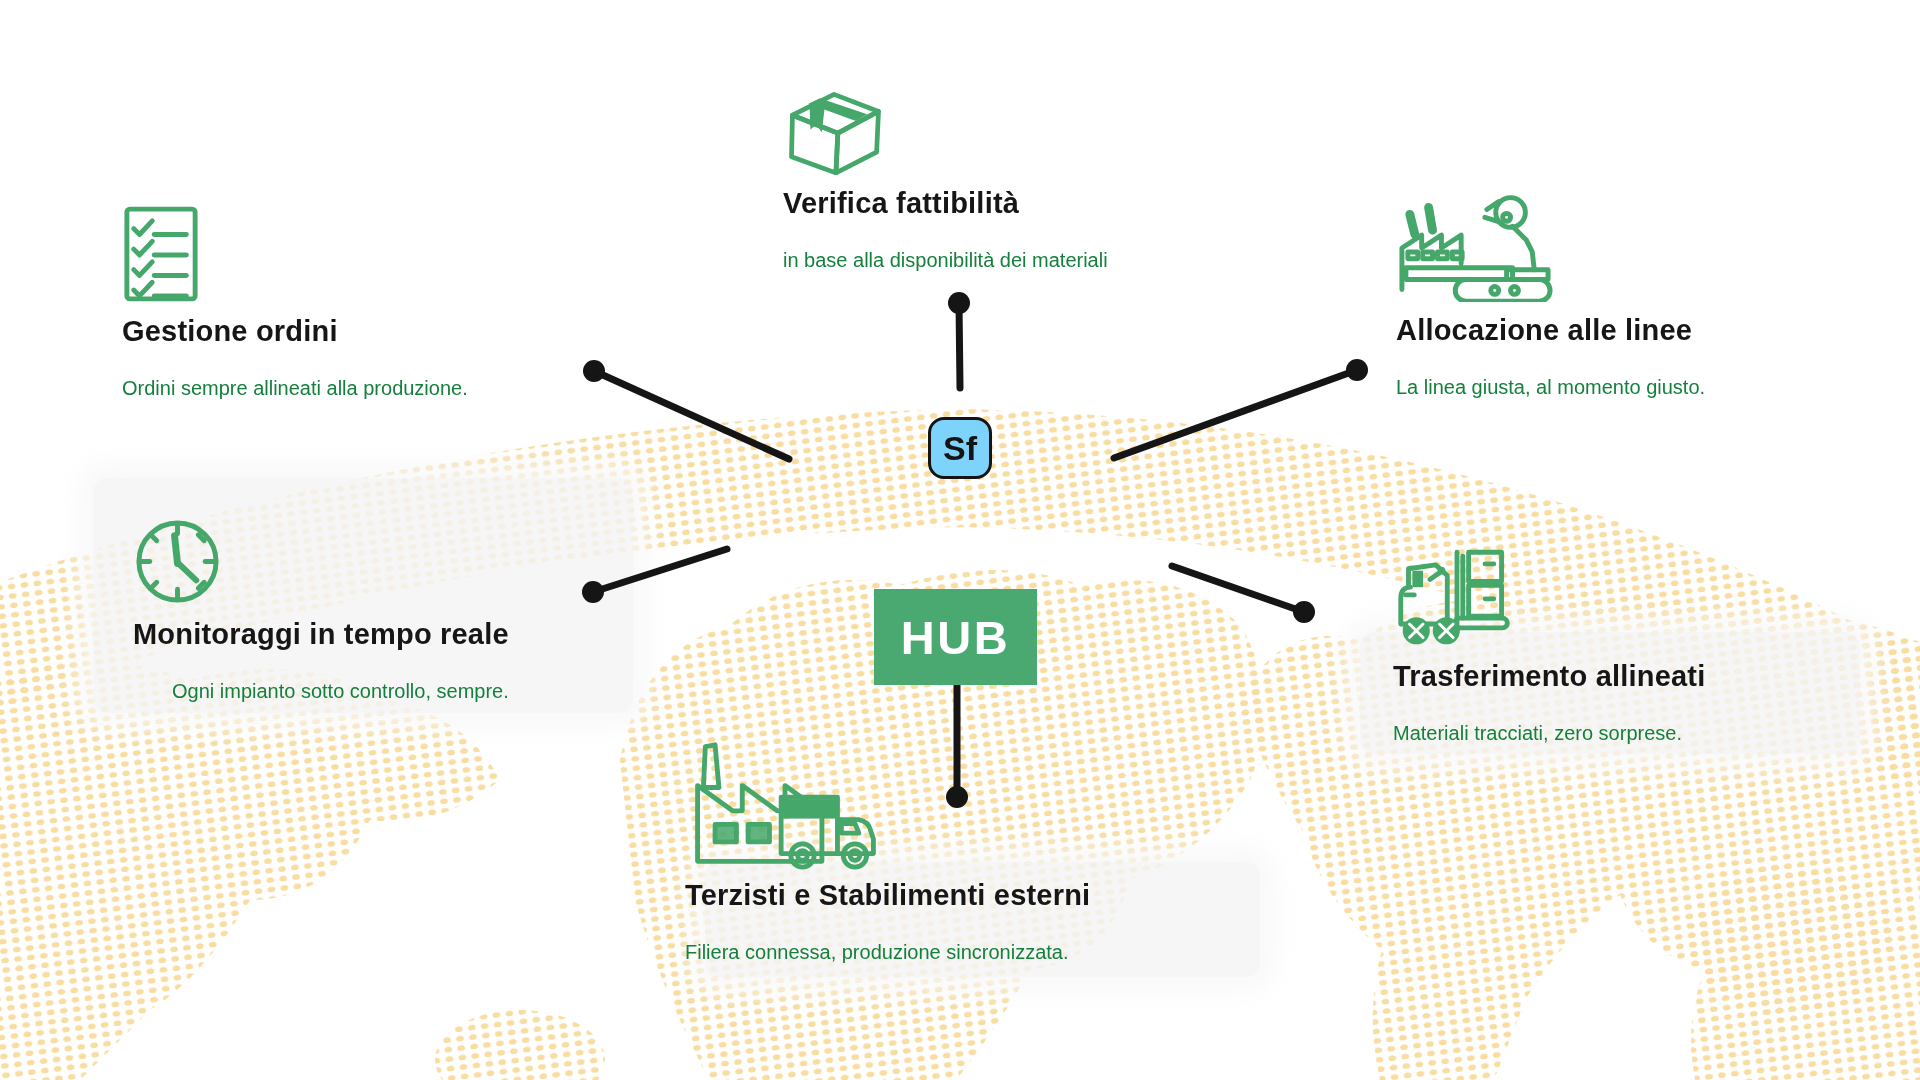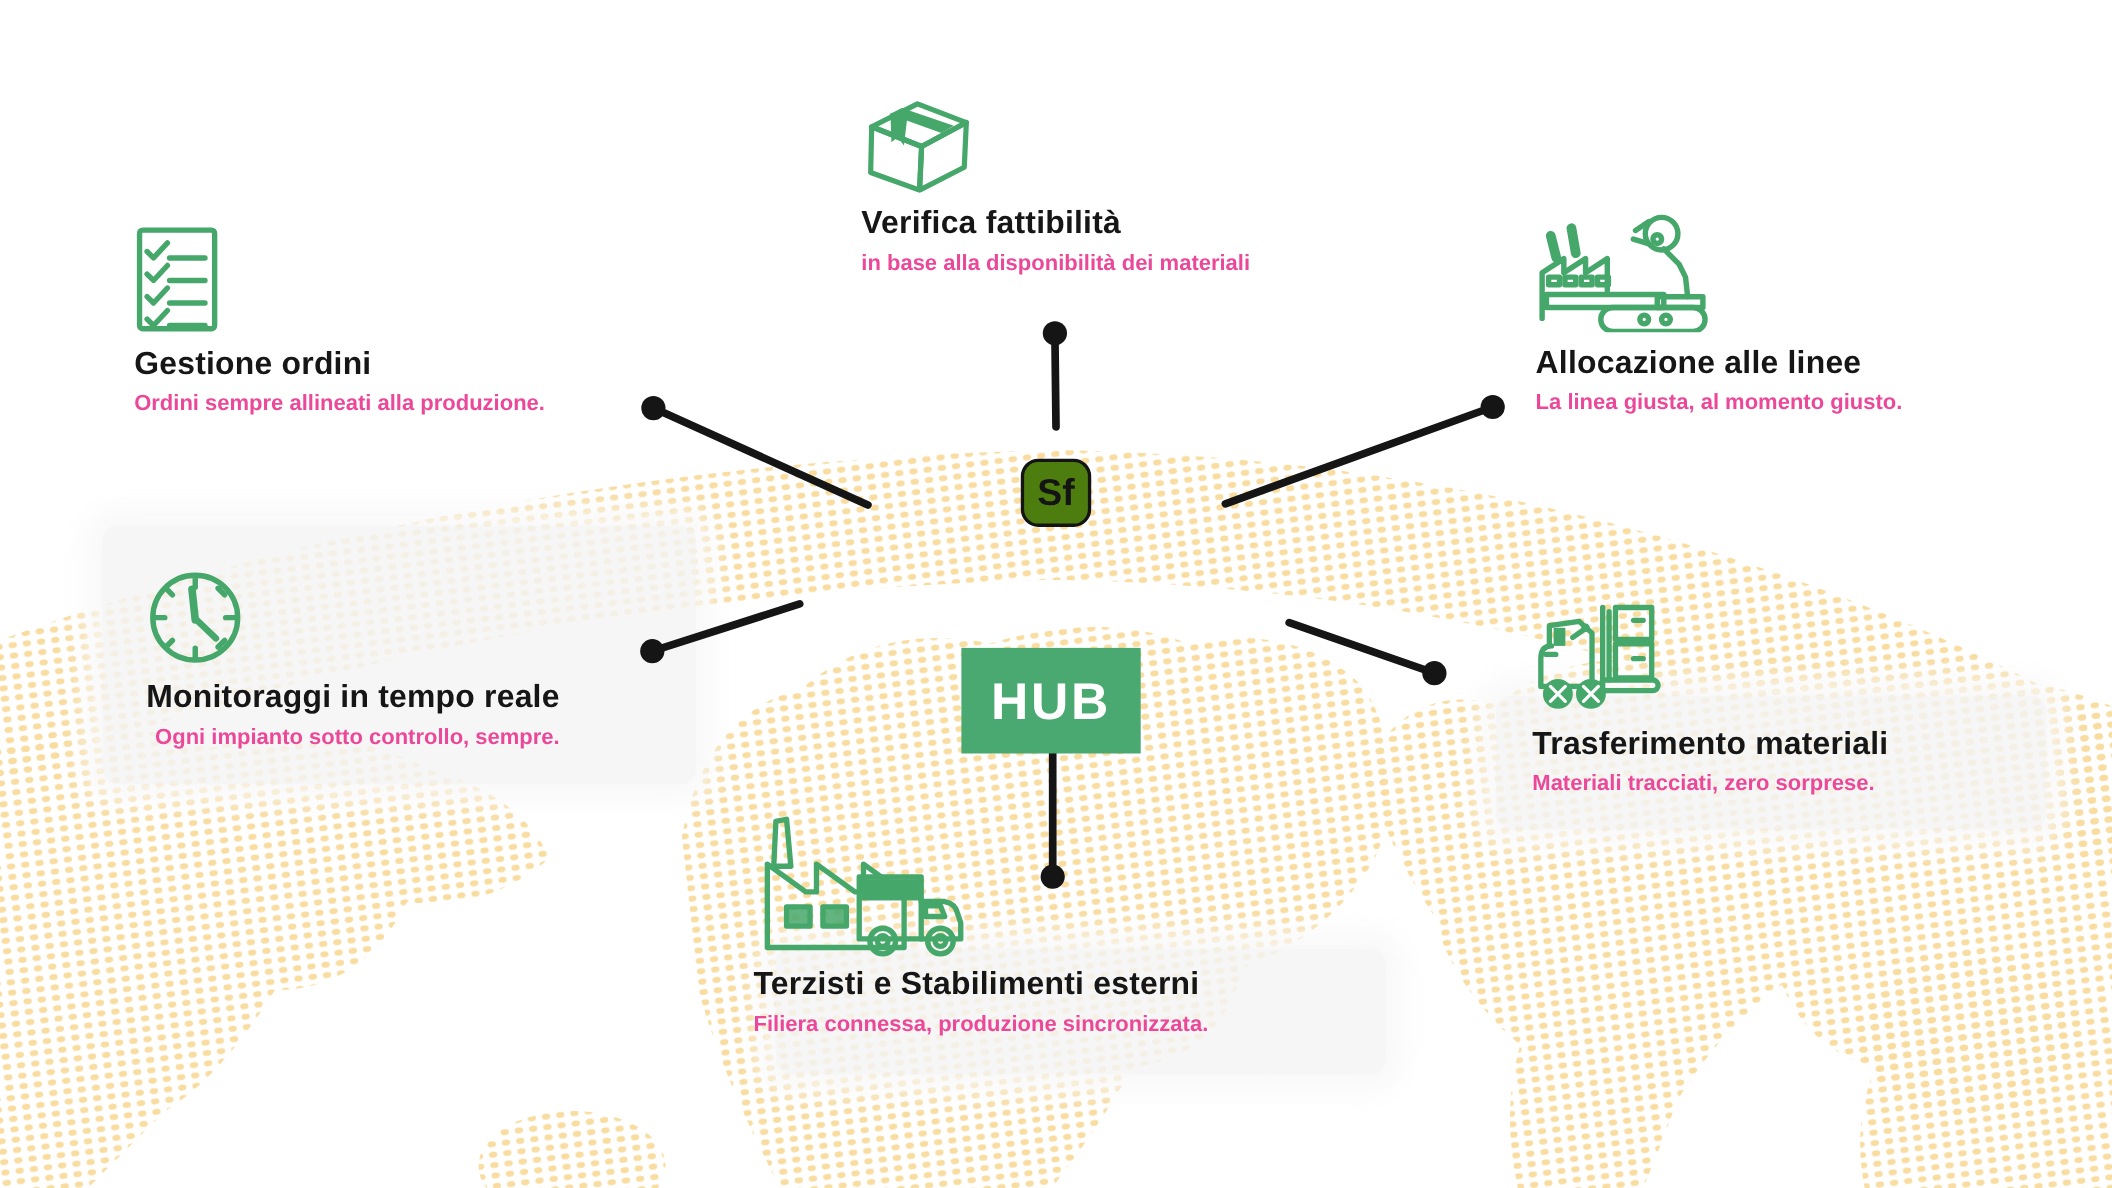--- a/index.html
+++ b/index.html
@@ -10,34 +10,34 @@
   svg.map, svg.lines { position:absolute; left:0; top:0; width:1920px; height:1080px; }
   svg.map   { z-index:0; }
   .panel    { position:absolute; z-index:1; background:rgba(244,244,244,0.82);
               border-radius:14px; box-shadow:0 0 22px 16px rgba(247,247,247,0.8); }
   svg.lines { z-index:2; }
 
   .block { position:absolute; z-index:3; }
   .block .icon { display:block; }
   .block h2 { font-size:29px; font-weight:700; color:#161616; letter-spacing:0.2px;
               margin-top:12px; white-space:nowrap; }
-  .block p  { font-size:20px; font-weight:700; color:#ec4899; margin-top:8px; white-space:nowrap; }
+  .block p  { font-size:20px; font-weight:400; color:#15803d; margin-top:29px; white-space:nowrap; }
 
   
   .b-gestione      { left:122px;  top:205px;  }
   .b-verifica      { left:783px;  top:80px;   }
   .b-allocazione   { left:1396px; top:190px;  }
   .b-monitoraggi   { left:133px;  top:517px;text-align:right;  }
   .b-trasferimento { left:1393px; top:538px;  }
   .b-terzisti      { left:685px;  top:737px;  }
   .b-terzisti h2   { margin-top:6px; }
 
   
   .sf-logo { position:absolute; z-index:3; left:928px; top:417px; width:64px; height:62px;
-             border:3.5px solid #141414; border-radius:16px; background:#4d7c0f;
+             border:3.5px solid #141414; border-radius:16px; background:#7dd3fc;
              display:flex; align-items:center; justify-content:center;
              font-size:34px; font-weight:700; color:#141414; }
   .banner  { position:absolute; z-index:3; background:#4AA871; color:#ffffff;
              display:flex; align-items:center; justify-content:center;
              font-weight:700; font-size:47px; letter-spacing:2.5px; }
   .banner-production { left:781px; top:502px; width:362px; height:79px; }
   .banner-hub        { left:874px; top:589px; width:163px; height:96px; }
 
   .icon-svg { stroke:#46A76B; stroke-width:5; fill:none;
               stroke-linecap:round; stroke-linejoin:round; }
@@ -172,21 +172,21 @@
       <line x1="95" y1="62" x2="104" y2="62"></line>
       <circle class="icon-fill" cx="24" cy="95" r="14"></circle>
       <circle class="icon-fill" cx="55" cy="95" r="14"></circle>
       <g stroke="#ffffff" stroke-width="3">
         <line x1="17" y1="88" x2="31" y2="102"></line>
           <line x1="31" y1="88" x2="17" y2="102"></line>
         <line x1="48" y1="88" x2="62" y2="102"></line>
           <line x1="62" y1="88" x2="48" y2="102"></line>
       </g>
     </svg>
-    <h2>Trasferimento materiali</h2>
+    <h2>Trasferimento allineati</h2>
     <p>Materiali tracciati, zero sorprese.</p>
   </div>
 
   <div class="block b-terzisti">
     <svg class="icon icon-svg" viewBox="0 0 200 140" width="200" height="136">
       <path d="M18 10 L28 8 L32 52 L16 52 Z"></path>
       <path d="M10 128 L10 76 L10 50 L46 76 L56 76 L56 50 L92 76 L100 76 L100 50 L136 76 L138 76 L138 128 Z"></path>
       <rect class="icon-fill" x="28" y="90" width="22" height="18" opacity="0.85"></rect>
       <rect x="28" y="90" width="22" height="18"></rect>
       <rect class="icon-fill" x="62" y="90" width="22" height="18" opacity="0.85"></rect>

